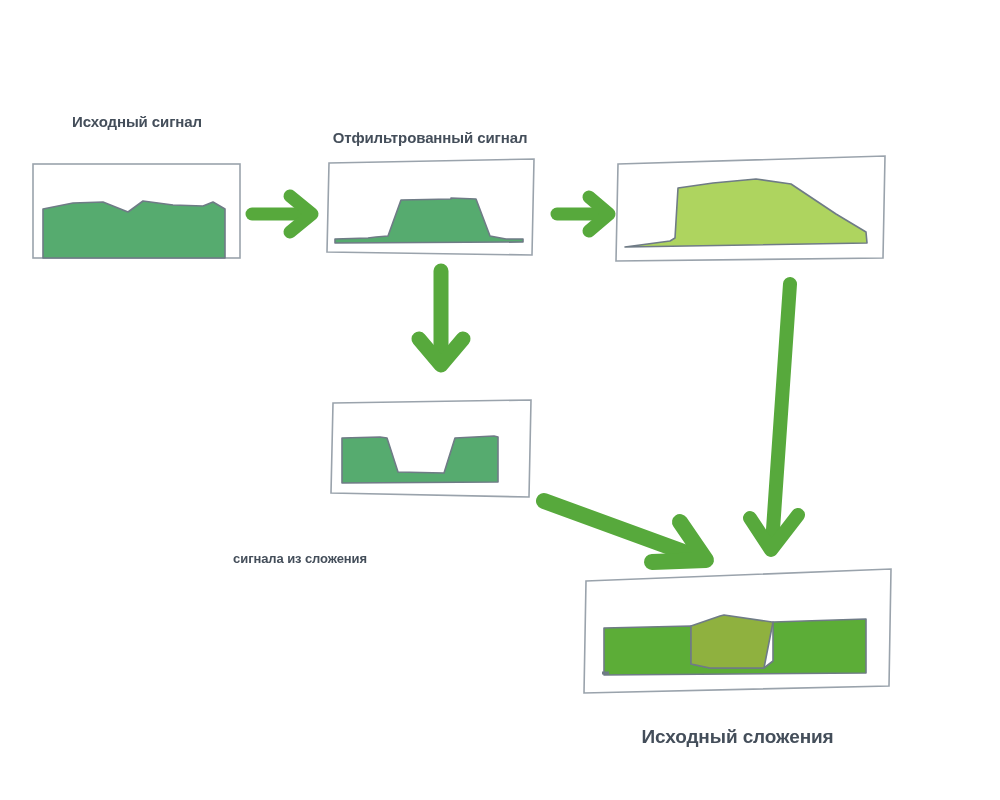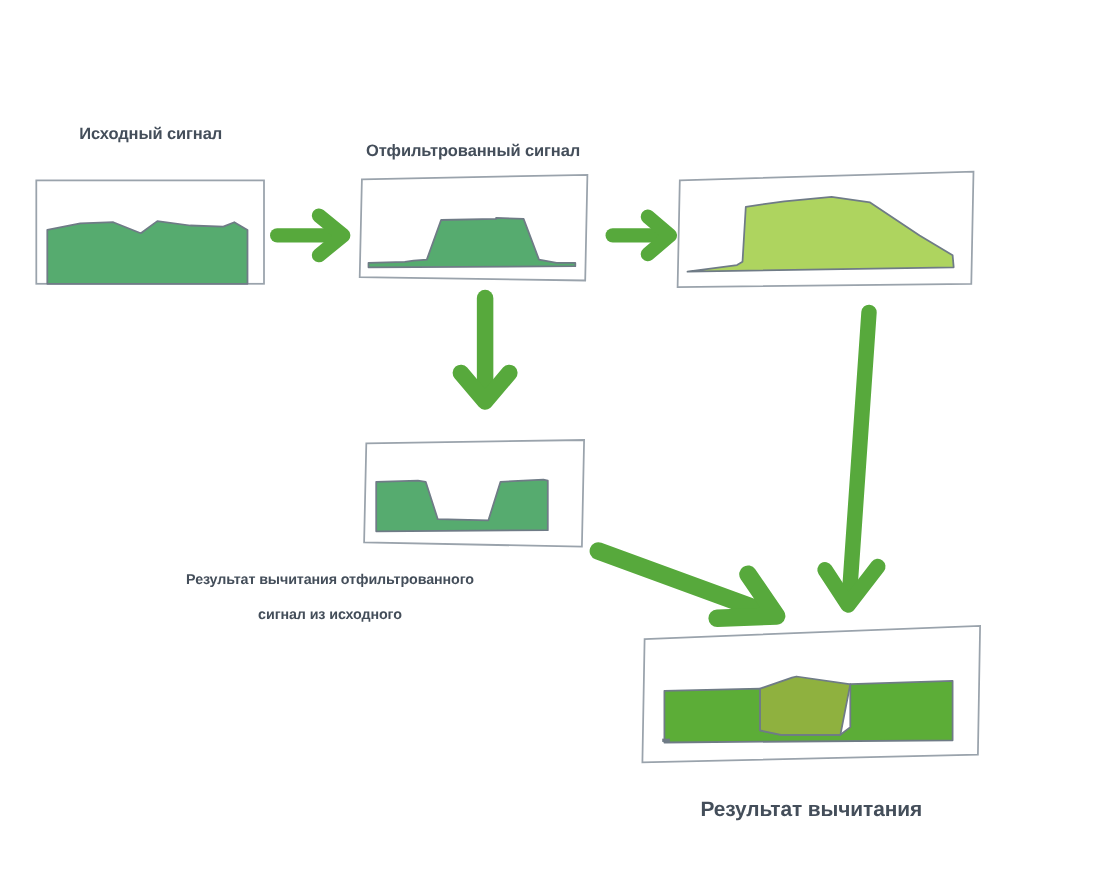--- a/index.html
+++ b/index.html
@@ -101,22 +101,22 @@
   </div>
 
   <div class="panel" style="left:322px; top:392px;">
     <svg width="220" height="112" viewBox="0 0 220 112">
       <polygon points="11,11 209,8 207,105 9,101" fill="#ffffff" stroke="#9aa3ac" stroke-width="1.6"></polygon>
       <polygon points="20,91 20,46 58,45 65,46 76,80 122,81 133,46 172,44 176,45 176,90" fill="#56ab6f" stroke="#6f7b86" stroke-width="1.6" stroke-linejoin="round"></polygon>
     </svg>
   </div>
 
   <div class="caption" style="left:140px; top:503px; width:320px; font-size:13px;">
-    <span>Результат вычитания отфильтрованного</span><br>
-    <span>сигнал из исходного</span>
+    <br>
+    <span>сигнала из сложения</span>
   </div>
 
   <div class="arrow" style="left:522px; top:482px;">
     <svg width="230" height="110" viewBox="0 0 230 110">
       <g fill="none" stroke="#57a93c" stroke-width="16" stroke-linecap="round" stroke-linejoin="round">
         <path d="M22,19 L178,76"></path>
         <path d="M158,40 L184,78 L130,80"></path>
       </g>
     </svg>
   </div>
@@ -132,15 +132,15 @@
 
   <div class="panel" style="left:576px; top:560px;">
     <svg width="326" height="142" viewBox="0 0 326 142">
       <polygon points="10,21 315,9 313,126 8,133" fill="#ffffff" stroke="#9aa3ac" stroke-width="1.6"></polygon>
       <polygon points="28,115 28,68 115,66 115,104 134,108 188,108 197,101 197,62 290,59 290,113" fill="#5cad37" stroke="#6f7b86" stroke-width="1.6" stroke-linejoin="round"></polygon>
       <polygon points="115,66 144,56 148,55 196,62 197,62 188,108 134,108 115,104" fill="#8fb13f" stroke="#6f7b86" stroke-width="1.6" stroke-linejoin="round"></polygon>
       <path d="M26,113 L33,113" stroke="#6f7b86" stroke-width="3" fill="none"></path>
     </svg>
   </div>
 
-  <div class="caption" style="left:585px; top:725px; width:305px; font-size:19px;">Результат вычитания</div>
+  <div class="caption" style="left:585px; top:725px; width:305px; font-size:19px;">Исходный сложения</div>
 
 </div>
 
 </body></html>

